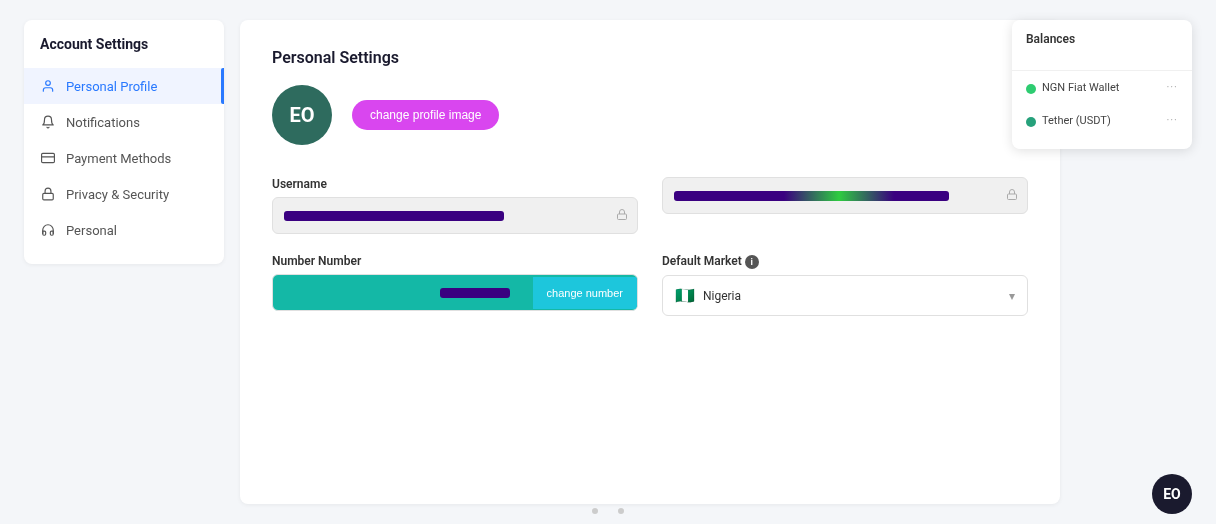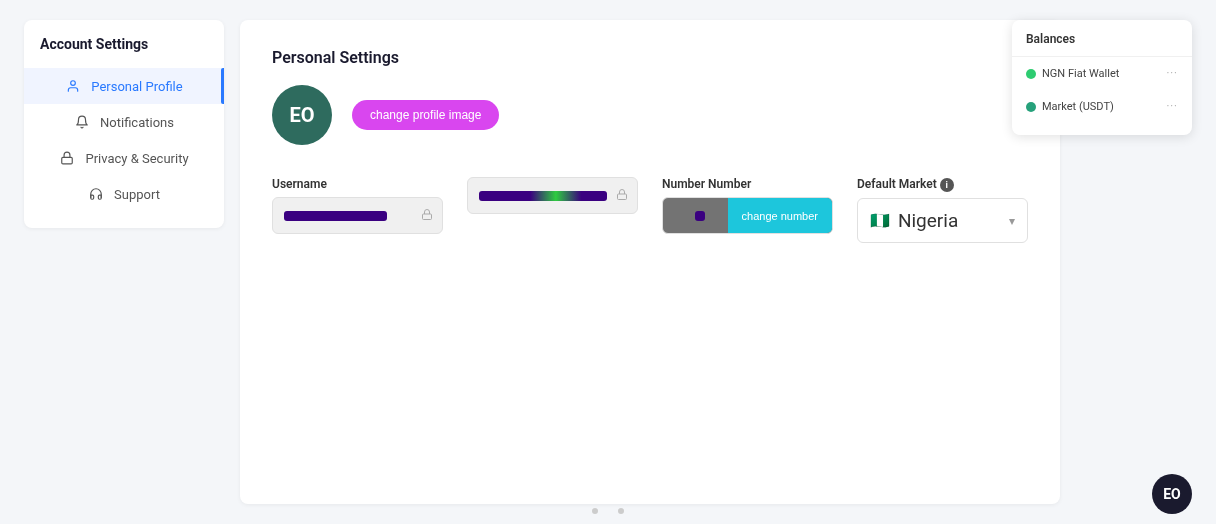--- a/index.html
+++ b/index.html
@@ -47,21 +47,20 @@
     .sidebar-item {
       display: flex;
       align-items: center;
       gap: 10px;
       padding: 10px 16px;
       cursor: pointer;
       font-size: 13px;
       color: #555;
       transition: background 0.15s;
       position: relative;
-      justify-content: center;
     }
 
     .sidebar-item.active {
       color: #2979ff;
       background: #f0f4ff;
     }
 
     .sidebar-item.active::after {
       content: '';
       position: absolute;
@@ -128,21 +127,21 @@
       border-radius: 20px;
       padding: 8px 18px;
       font-size: 12px;
       cursor: pointer;
       font-weight: 500;
     }
 
     
     .form-grid {
       display: grid;
-      grid-template-columns: 1fr 1fr 1fr 1fr;
+      grid-template-columns: 1fr 1fr;
       gap: 20px 24px;
     }
 
     .form-group {
       display: flex;
       flex-direction: column;
       gap: 6px;
     }
 
     .form-label {
@@ -223,24 +222,25 @@
       position: absolute;
       right: 10px;
       top: 50%;
       transform: translateY(-50%);
       color: #999;
       font-size: 13px;
     }
 
     .phone-row {
       display: flex;
+      align-items: center;
       gap: 11px;
       border: 1px solid #e0e0e0;
       border-radius: 6px;
-      background: #737373;
+      background: #14b8a6;
       overflow: hidden;
     }
 
     .phone-input-area {
       flex: 1;
       position: relative;
       padding: 10px 12px;
       display: flex;
       align-items: center;
     }
@@ -266,21 +266,21 @@
       padding: 10px 12px;
       cursor: pointer;
     }
 
     .flag-emoji {
       font-size: 16px;
       margin-right: 8px;
     }
 
     .market-label {
-      font-size: 19px;
+      font-size: 12px;
       color: #333;
       flex: 1;
     }
 
     .chevron-down {
       color: #999;
       font-size: 12px;
     }
 
     
@@ -292,34 +292,34 @@
       border-radius: 8px;
       box-shadow: 0 2px 12px rgba(0,0,0,0.12);
       width: 180px;
       padding: 12px 0;
     }
 
     .balances-title {
       font-size: 12px;
       font-weight: 600;
       color: #333;
-      padding: 0 14px 10px;
+      padding: 0 14px 24px;
       border-bottom: 1px solid #f0f0f0;
     }
 
     .balance-item {
       display: flex;
       align-items: center;
       justify-content: space-between;
       padding: 10px 14px;
     }
 
     .balance-left {
       display: flex;
-      align-items: center;
+      align-items: flex-end;
       gap: 6px;
     }
 
     .wallet-dot {
       width: 10px;
       height: 10px;
       border-radius: 50%;
     }
 
     .wallet-dot.ngn { background: #2ecc71; }
@@ -393,41 +393,50 @@
       <div class="sidebar-item">
         <span class="sidebar-icon">
           <svg width="14" height="14" viewBox="0 0 24 24" fill="none" stroke="#555" stroke-width="2" stroke-linecap="round" stroke-linejoin="round">
             <path d="M18 8A6 6 0 0 0 6 8c0 7-3 9-3 9h18s-3-2-3-9"></path>
             <path d="M13.73 21a2 2 0 0 1-3.46 0"></path>
           </svg>
         </span>
         <span>Notifications</span>
       </div>
 
+      <div class="sidebar-item">
+        <span class="sidebar-icon">
+          <svg width="14" height="14" viewBox="0 0 24 24" fill="none" stroke="#555" stroke-width="2" stroke-linecap="round" stroke-linejoin="round">
+            <rect x="1" y="4" width="22" height="16" rx="2" ry="2"></rect>
+            <line x1="1" y1="10" x2="23" y2="10"></line>
+          </svg>
+        </span>
+        <span>Payment Methods</span>
+      </div>
 
       <div class="sidebar-item">
         <span class="sidebar-icon">
           <svg width="14" height="14" viewBox="0 0 24 24" fill="none" stroke="#555" stroke-width="2" stroke-linecap="round" stroke-linejoin="round">
             <rect x="3" y="11" width="18" height="11" rx="2" ry="2"></rect>
             <path d="M7 11V7a5 5 0 0 1 10 0v4"></path>
           </svg>
         </span>
         <span>Privacy &amp; Security</span>
       </div>
 
 
       <div class="sidebar-item">
         <span class="sidebar-icon">
           <svg width="14" height="14" viewBox="0 0 24 24" fill="none" stroke="#555" stroke-width="2" stroke-linecap="round" stroke-linejoin="round">
             <path d="M3 18v-6a9 9 0 0 1 18 0v6"></path>
             <path d="M21 19a2 2 0 0 1-2 2h-1a2 2 0 0 1-2-2v-3a2 2 0 0 1 2-2h3z"></path>
             <path d="M3 19a2 2 0 0 0 2 2h1a2 2 0 0 0 2-2v-3a2 2 0 0 0-2-2H3z"></path>
           </svg>
         </span>
-        <span>Support</span>
+        <span>Personal</span>
       </div>
     </aside>
 
     <main class="main-content">
       <h2 class="section-title">Personal Settings</h2>
 
       <div class="avatar-section">
         <div class="avatar-circle">EO</div>
         <button class="change-photo-btn">change profile image</button>
       </div>
@@ -492,21 +501,21 @@
       <div class="balance-item">
         <div class="balance-left">
           <div class="wallet-dot ngn"></div>
           <span class="balance-name">NGN Fiat Wallet</span>
         </div>
         <span class="balance-dots">···</span>
       </div>
       <div class="balance-item">
         <div class="balance-left">
           <div class="wallet-dot usdt"></div>
-          <span class="balance-name">Market (USDT)</span>
+          <span class="balance-name">Tether (USDT)</span>
         </div>
         <span class="balance-dots">···</span>
       </div>
     </div>
 
   </div>
 
   <div class="bottom-dots">
     <div class="dot"></div>
     <div class="dot"></div>

